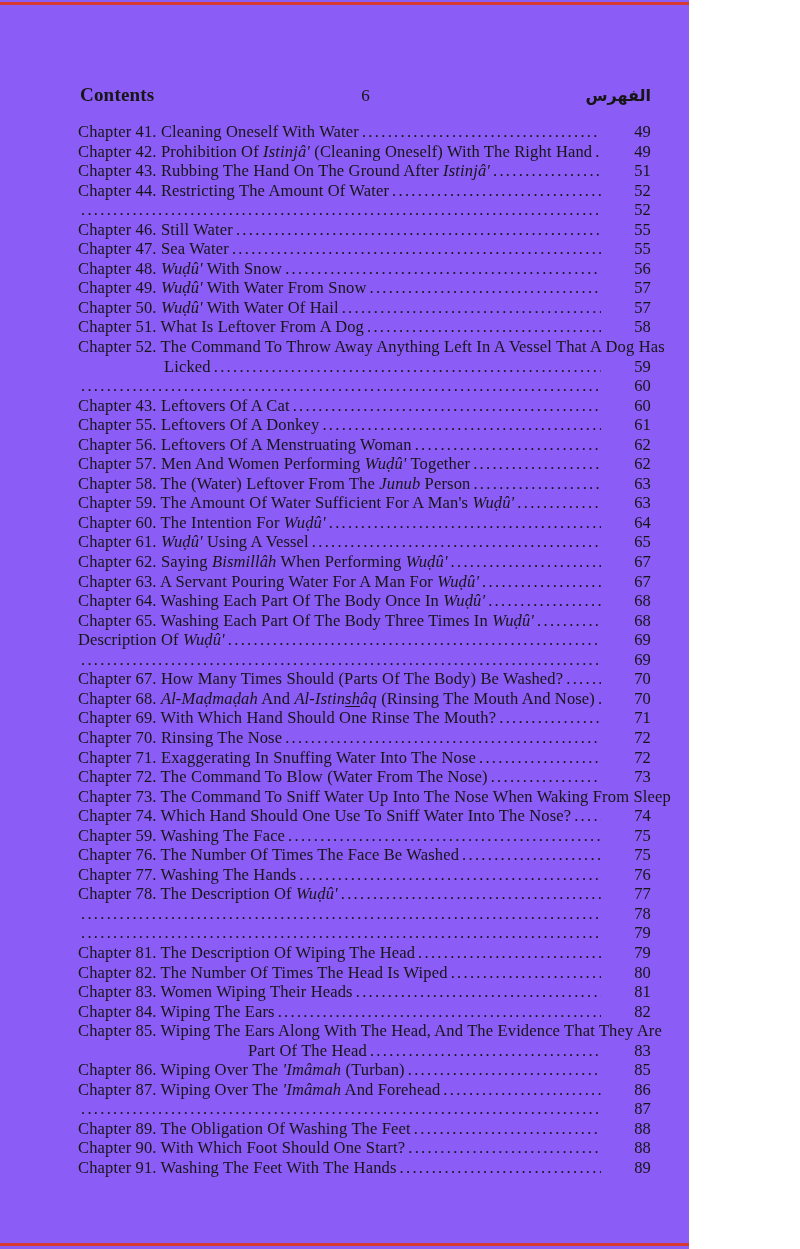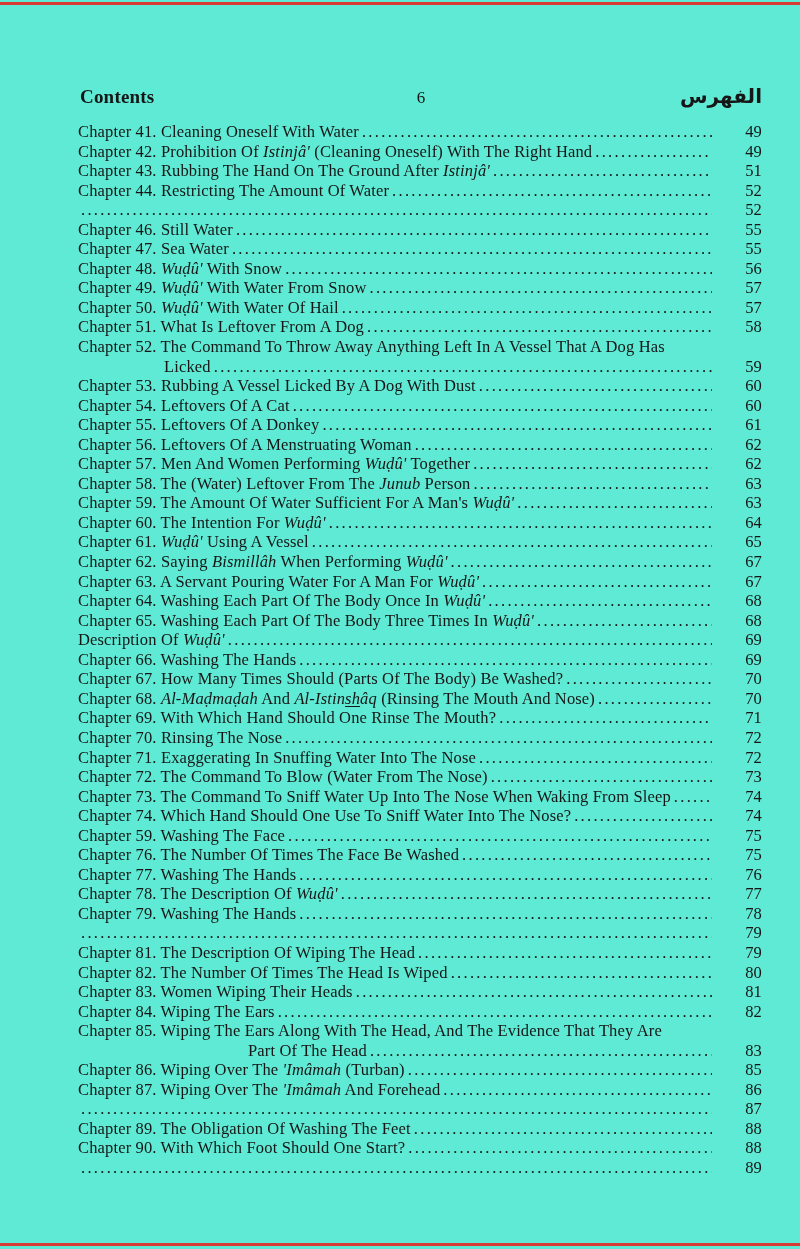--- a/index.html
+++ b/index.html
@@ -1,30 +1,31 @@
 <!DOCTYPE html>
 <html><head>
 <meta charset="utf-8">
 <style>
   html,body{margin:0;padding:0;}
   .page{
-    position:relative;width:800px;height:1249px;background:#5eead4;
+    position:relative;width:652px;height:1249px;background:#8b5cf6;
     font-family:"Liberation Serif","DejaVu Serif",serif;color:#161616;
     overflow:hidden;
+    padding-left:37px;
   }
   .edge-line{position:absolute;left:0;right:0;height:3px;}
   .edge-line.top{top:2px;}
   .edge-line.bottom{bottom:3px;}
   .header{
     position:absolute;top:84px;left:80px;right:38px;
     display:flex;align-items:baseline;
   }
   .header .left{flex:1 1 0;font-size:19px;font-weight:bold;letter-spacing:.2px;}
   .header .center{flex:0 0 auto;font-size:17px;}
-  .header .right{flex:1 1 0;text-align:right;font-size:20px;font-weight:bold;
+  .header .right{flex:1 1 0;text-align:right;font-size:16px;font-weight:bold;
     font-family:"DejaVu Sans","DejaVu Serif",sans-serif;}
   .toc{position:absolute;top:122px;left:78px;right:38px;}
   .row{
     display:flex;align-items:baseline;height:19.55px;
     font-size:16.5px;letter-spacing:.15px;white-space:nowrap;
   }
   .row.bold .t{font-weight:normal;}
   .row .t{flex:0 0 auto;}
   .row .leader{
     flex:1 1 0;overflow:hidden;white-space:nowrap;
@@ -110,26 +111,25 @@
       </div>
       <div class="row">
         <span class="t">Chapter 52. The Command To Throw Away Anything Left In A Vessel That A Dog Has</span>
       </div>
       <div class="row" style="padding-left: 86px;">
         <span class="t">Licked</span>
         <span class="leader">................................................................................................................................................................</span>
         <span class="pg">59</span>
       </div>
       <div class="row">
-        <span class="t">Chapter 53. Rubbing A Vessel Licked By A Dog With Dust</span>
         <span class="leader">................................................................................................................................................................</span>
         <span class="pg">60</span>
       </div>
       <div class="row">
-        <span class="t">Chapter 54. Leftovers Of A Cat</span>
+        <span class="t">Chapter 43. Leftovers Of A Cat</span>
         <span class="leader">................................................................................................................................................................</span>
         <span class="pg">60</span>
       </div>
       <div class="row">
         <span class="t">Chapter 55. Leftovers Of A Donkey</span>
         <span class="leader">................................................................................................................................................................</span>
         <span class="pg">61</span>
       </div>
       <div class="row">
         <span class="t">Chapter 56. Leftovers Of A Menstruating Woman</span>
@@ -180,21 +180,20 @@
         <span class="t">Chapter 65. Washing Each Part Of The Body Three Times In <i>Wuḍû'</i></span>
         <span class="leader">................................................................................................................................................................</span>
         <span class="pg">68</span>
       </div>
       <div class="row bold">
         <span class="t">Description Of <i>Wuḍû'</i></span>
         <span class="leader">................................................................................................................................................................</span>
         <span class="pg">69</span>
       </div>
       <div class="row">
-        <span class="t">Chapter 66. Washing The Hands</span>
         <span class="leader">................................................................................................................................................................</span>
         <span class="pg">69</span>
       </div>
       <div class="row">
         <span class="t">Chapter 67. How Many Times Should (Parts Of The Body) Be Washed?</span>
         <span class="leader">................................................................................................................................................................</span>
         <span class="pg">70</span>
       </div>
       <div class="row">
         <span class="t">Chapter 68. <i>Al-Maḍmaḍah</i> And <i>Al-Istin<span class="u">sh</span>âq</i> (Rinsing The Mouth And Nose)</span>
@@ -245,21 +244,20 @@
         <span class="t">Chapter 77. Washing The Hands</span>
         <span class="leader">................................................................................................................................................................</span>
         <span class="pg">76</span>
       </div>
       <div class="row">
         <span class="t">Chapter 78. The Description Of <i>Wuḍû'</i></span>
         <span class="leader">................................................................................................................................................................</span>
         <span class="pg">77</span>
       </div>
       <div class="row">
-        <span class="t">Chapter 79. Washing The Hands</span>
         <span class="leader">................................................................................................................................................................</span>
         <span class="pg">78</span>
       </div>
       <div class="row">
         <span class="leader">................................................................................................................................................................</span>
         <span class="pg">79</span>
       </div>
       <div class="row">
         <span class="t">Chapter 81. The Description Of Wiping The Head</span>
         <span class="leader">................................................................................................................................................................</span>
@@ -306,20 +304,21 @@
         <span class="t">Chapter 89. The Obligation Of Washing The Feet</span>
         <span class="leader">................................................................................................................................................................</span>
         <span class="pg">88</span>
       </div>
       <div class="row">
         <span class="t">Chapter 90. With Which Foot Should One Start?</span>
         <span class="leader">................................................................................................................................................................</span>
         <span class="pg">88</span>
       </div>
       <div class="row">
+        <span class="t">Chapter 91. Washing The Feet With The Hands</span>
         <span class="leader">................................................................................................................................................................</span>
         <span class="pg">89</span>
       </div>
     </div>
 
 
   <div class="edge-line bottom" style="background: rgb(214, 58, 50);"></div>
 </div>
 
 </body></html>

